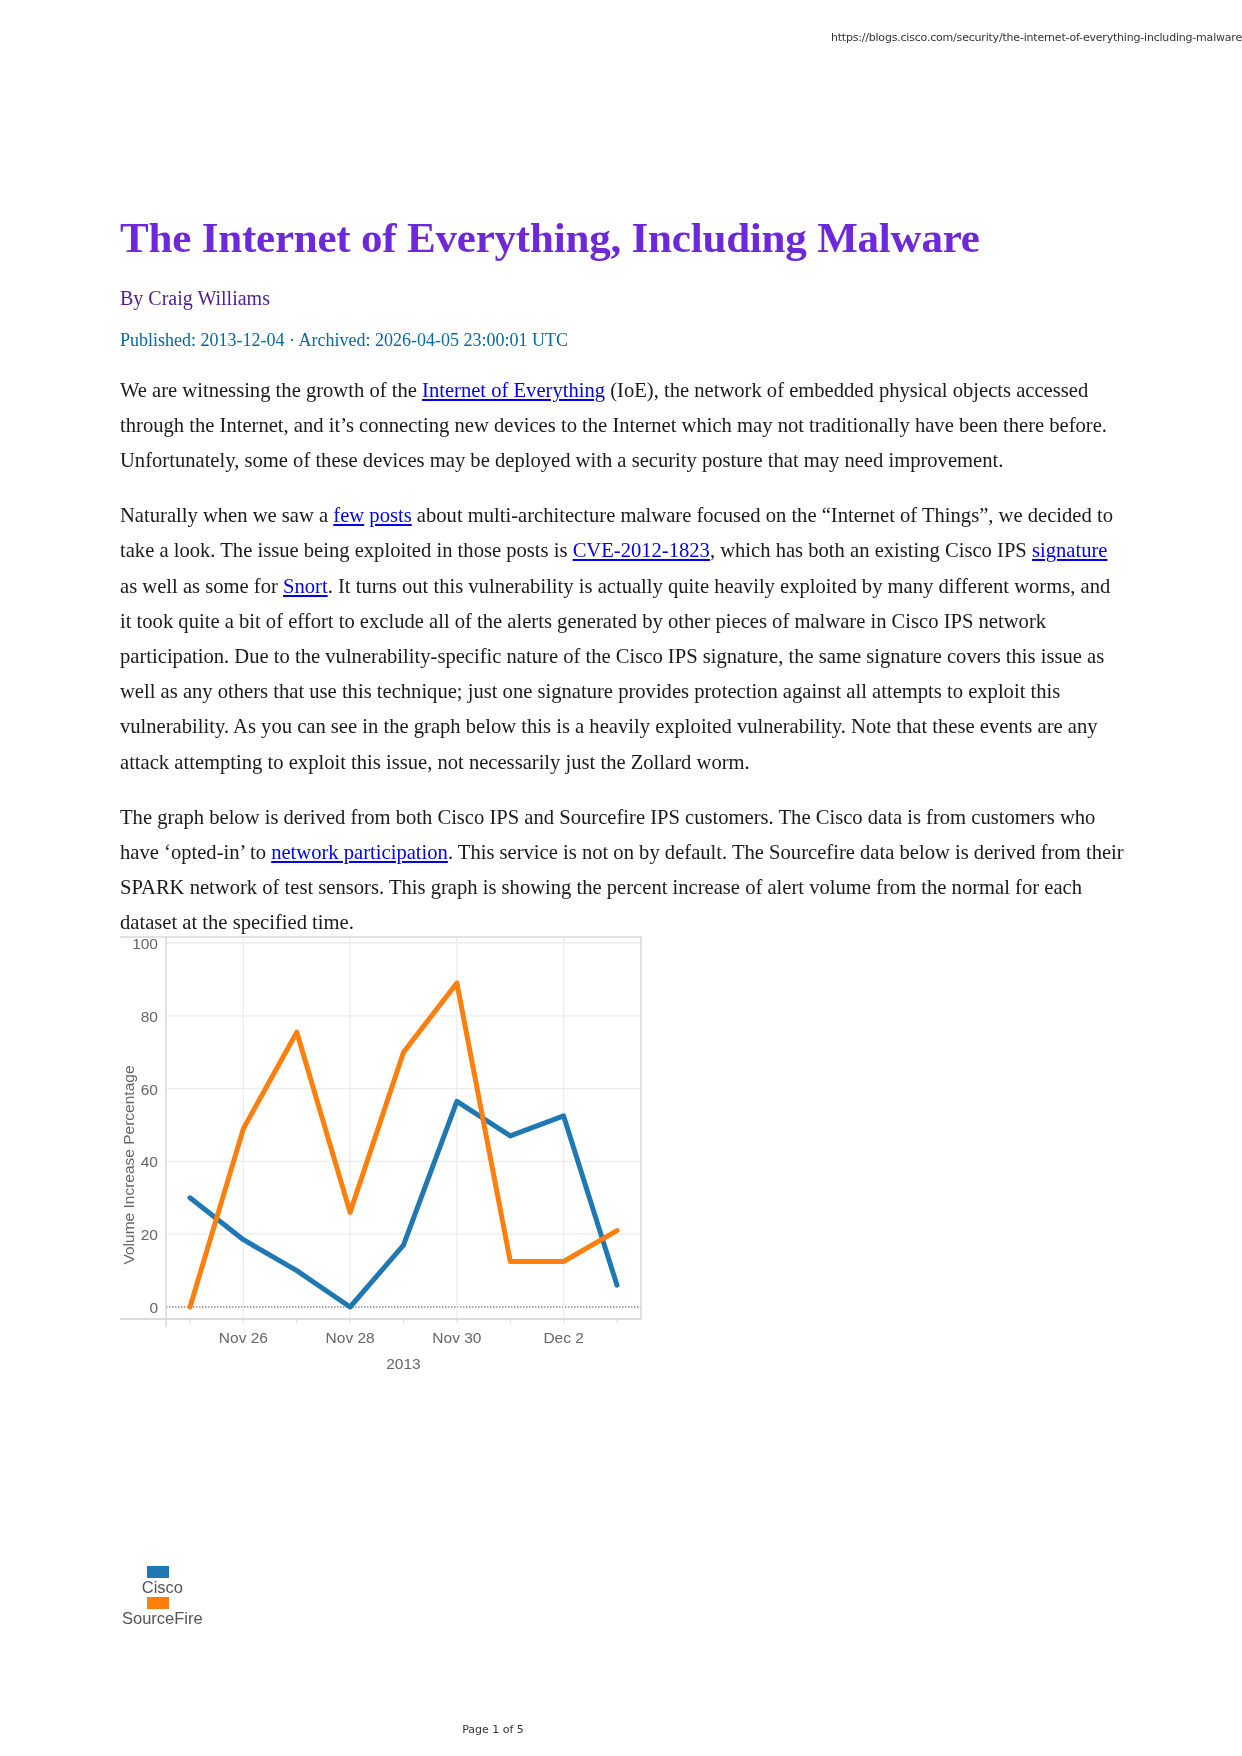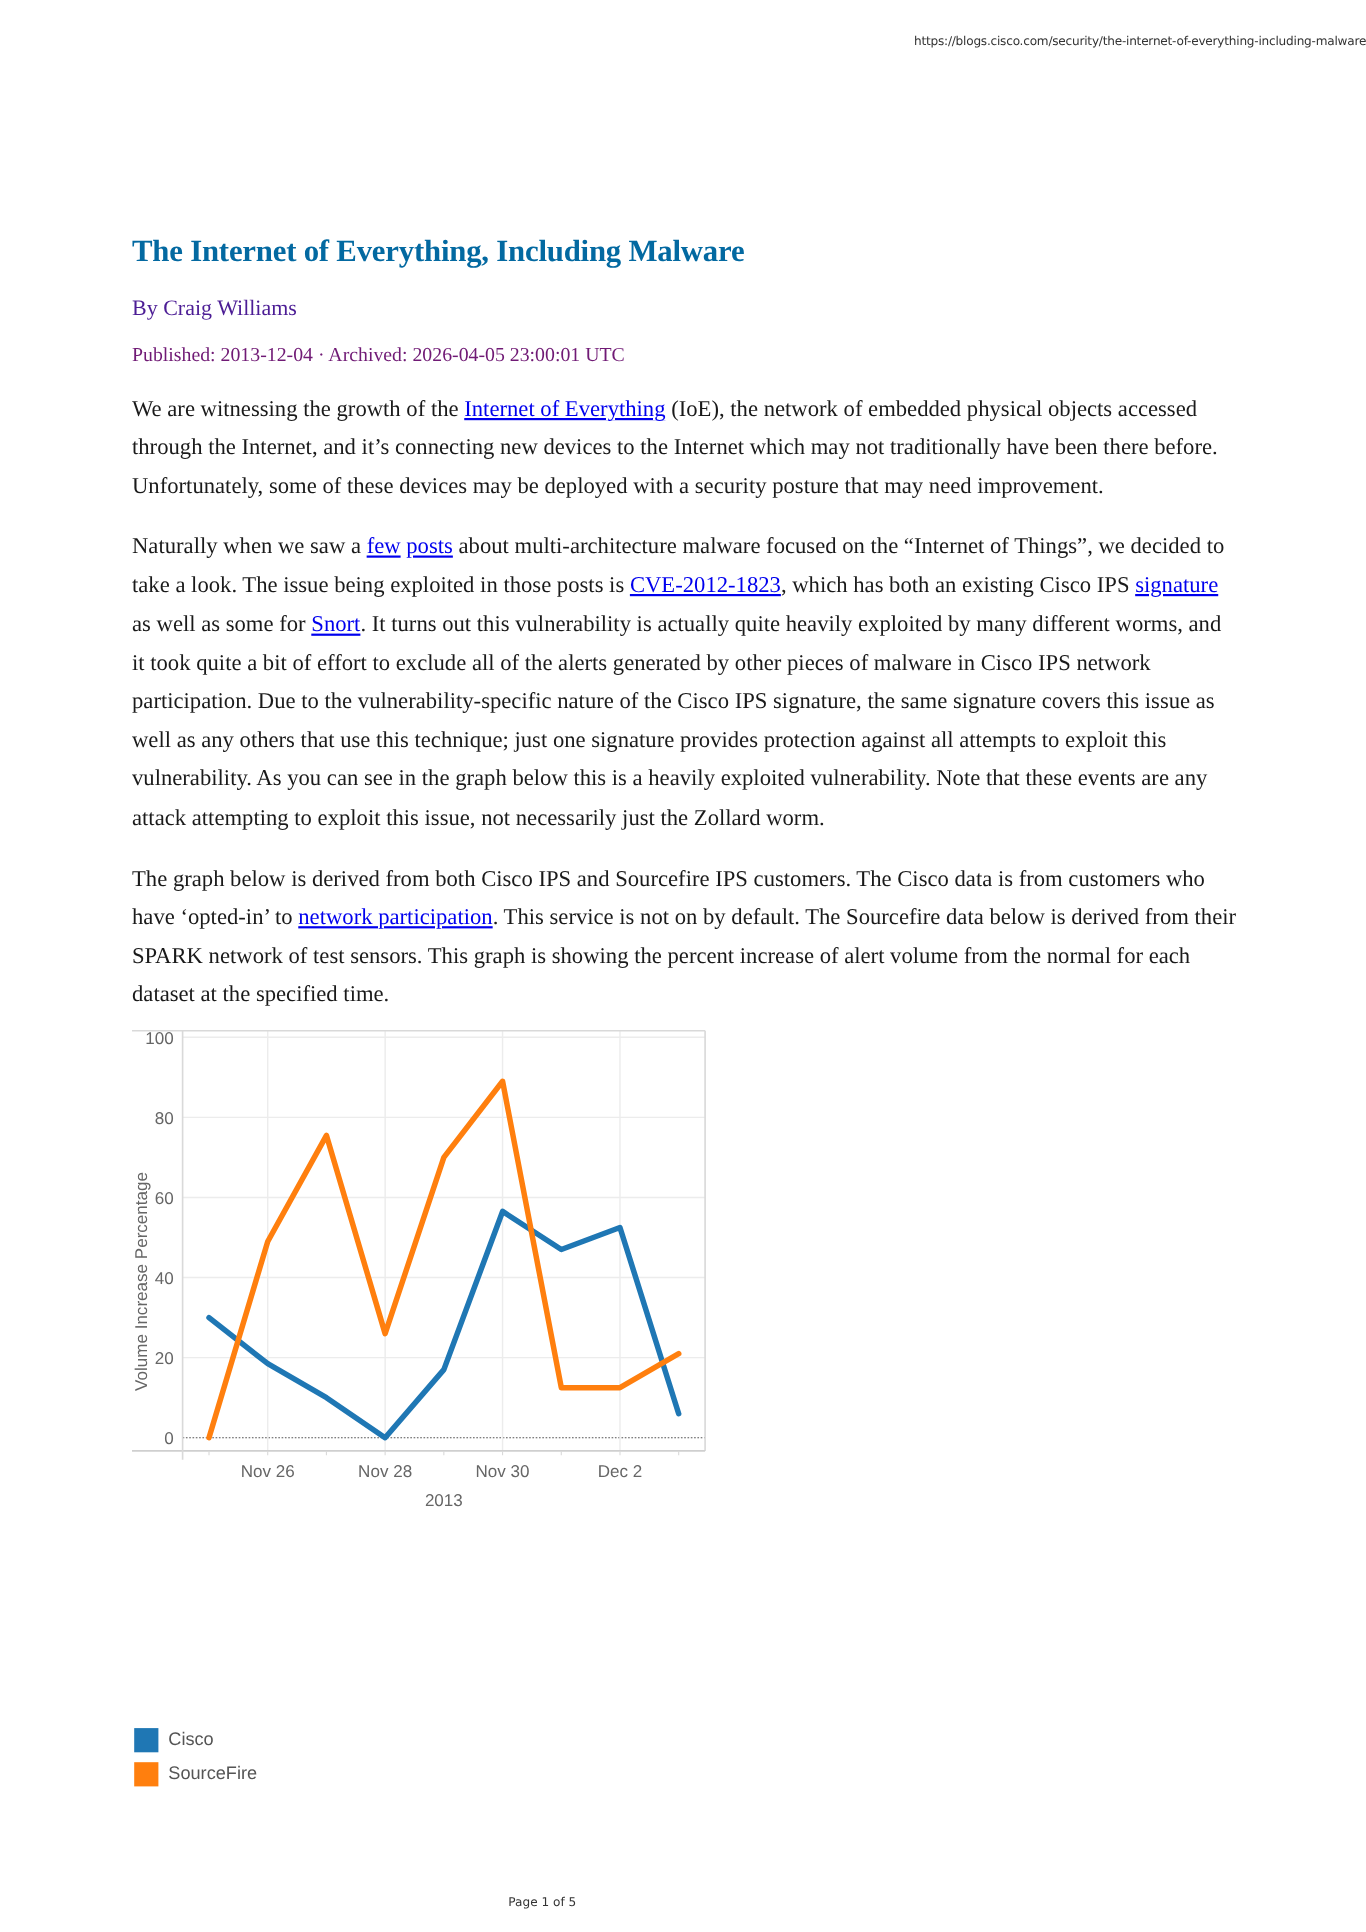--- a/index.html
+++ b/index.html
@@ -1,29 +1,29 @@
 <!DOCTYPE html>
 <html><head>
 <meta charset="utf-8">
 <style>
   html, body { margin: 0; padding: 0; background: #ffffff; }
   body { width: 1242px; height: 1756px; position: relative; overflow: hidden; font-family: "Liberation Serif", "DejaVu Serif", serif; color: #1a1a1a; }
   .url-header { position: absolute; top: 31px; left: 0; width: 1242px; text-align: right; font-family: "DejaVu Sans", "Liberation Sans", sans-serif; font-size: 11px; color: #333; letter-spacing: -0.2px; }
   .content { position: absolute; left: 120px; top: 212px; width: 1005px; }
-  h1 { margin: 0; font-size: 28px; font-weight: bold; line-height: 1.2; color: #0369a1; letter-spacing: -0.2px; }
+  h1 { margin: 0; font-size: 43px; font-weight: bold; line-height: 1.2; color: #6d28d9; letter-spacing: -0.2px; }
   .byline { margin-top: 23px; font-size: 20px; color: #4c1d95; }
-  .meta { margin-top: 20px; font-size: 18px; color: #701a75; }
+  .meta { margin-top: 20px; font-size: 18px; color: #0369a1; }
   p.body { margin: 20px 0 0 0; font-size: 20.6px; line-height: 35.2px; color: #1a1a1a; }
   p.body.first { margin-top: 22px; }
   a.link { color: #0000ee; text-decoration: underline; }
   .chart-wrap { position: absolute; left: 120px; top: 1052px; width: 610px; height: 580px; }
   .chart-wrap svg { position: absolute; left: 0; top: 0; }
   .chart-text { font-family: "Liberation Sans", "DejaVu Sans", sans-serif; fill: #666; }
   .legend { position: absolute; left: 2px; top: 514px; font-family: "Liberation Sans", "DejaVu Sans", sans-serif; font-size: 16.5px; color: #555; }
-  .legend-item { display: flex; align-items: center; height: 31px; }
+  .legend-item { display: flex; align-items: center; height: 31px; flex-direction: column; }
   .legend-swatch { width: 22px; height: 22px; margin-right: 9px; }
   .page-footer { position: absolute; top: 1723px; left: 0; width: 986px; text-align: center; font-family: "DejaVu Sans", "Liberation Sans", sans-serif; font-size: 11px; color: #333; }
 </style>
 </head>
 <body>
 
 <div class="url-header">https://blogs.cisco.com/security/the-internet-of-everything-including-malware</div>
 
 <div class="content">
   <h1>The Internet of Everything, Including Malware</h1>

